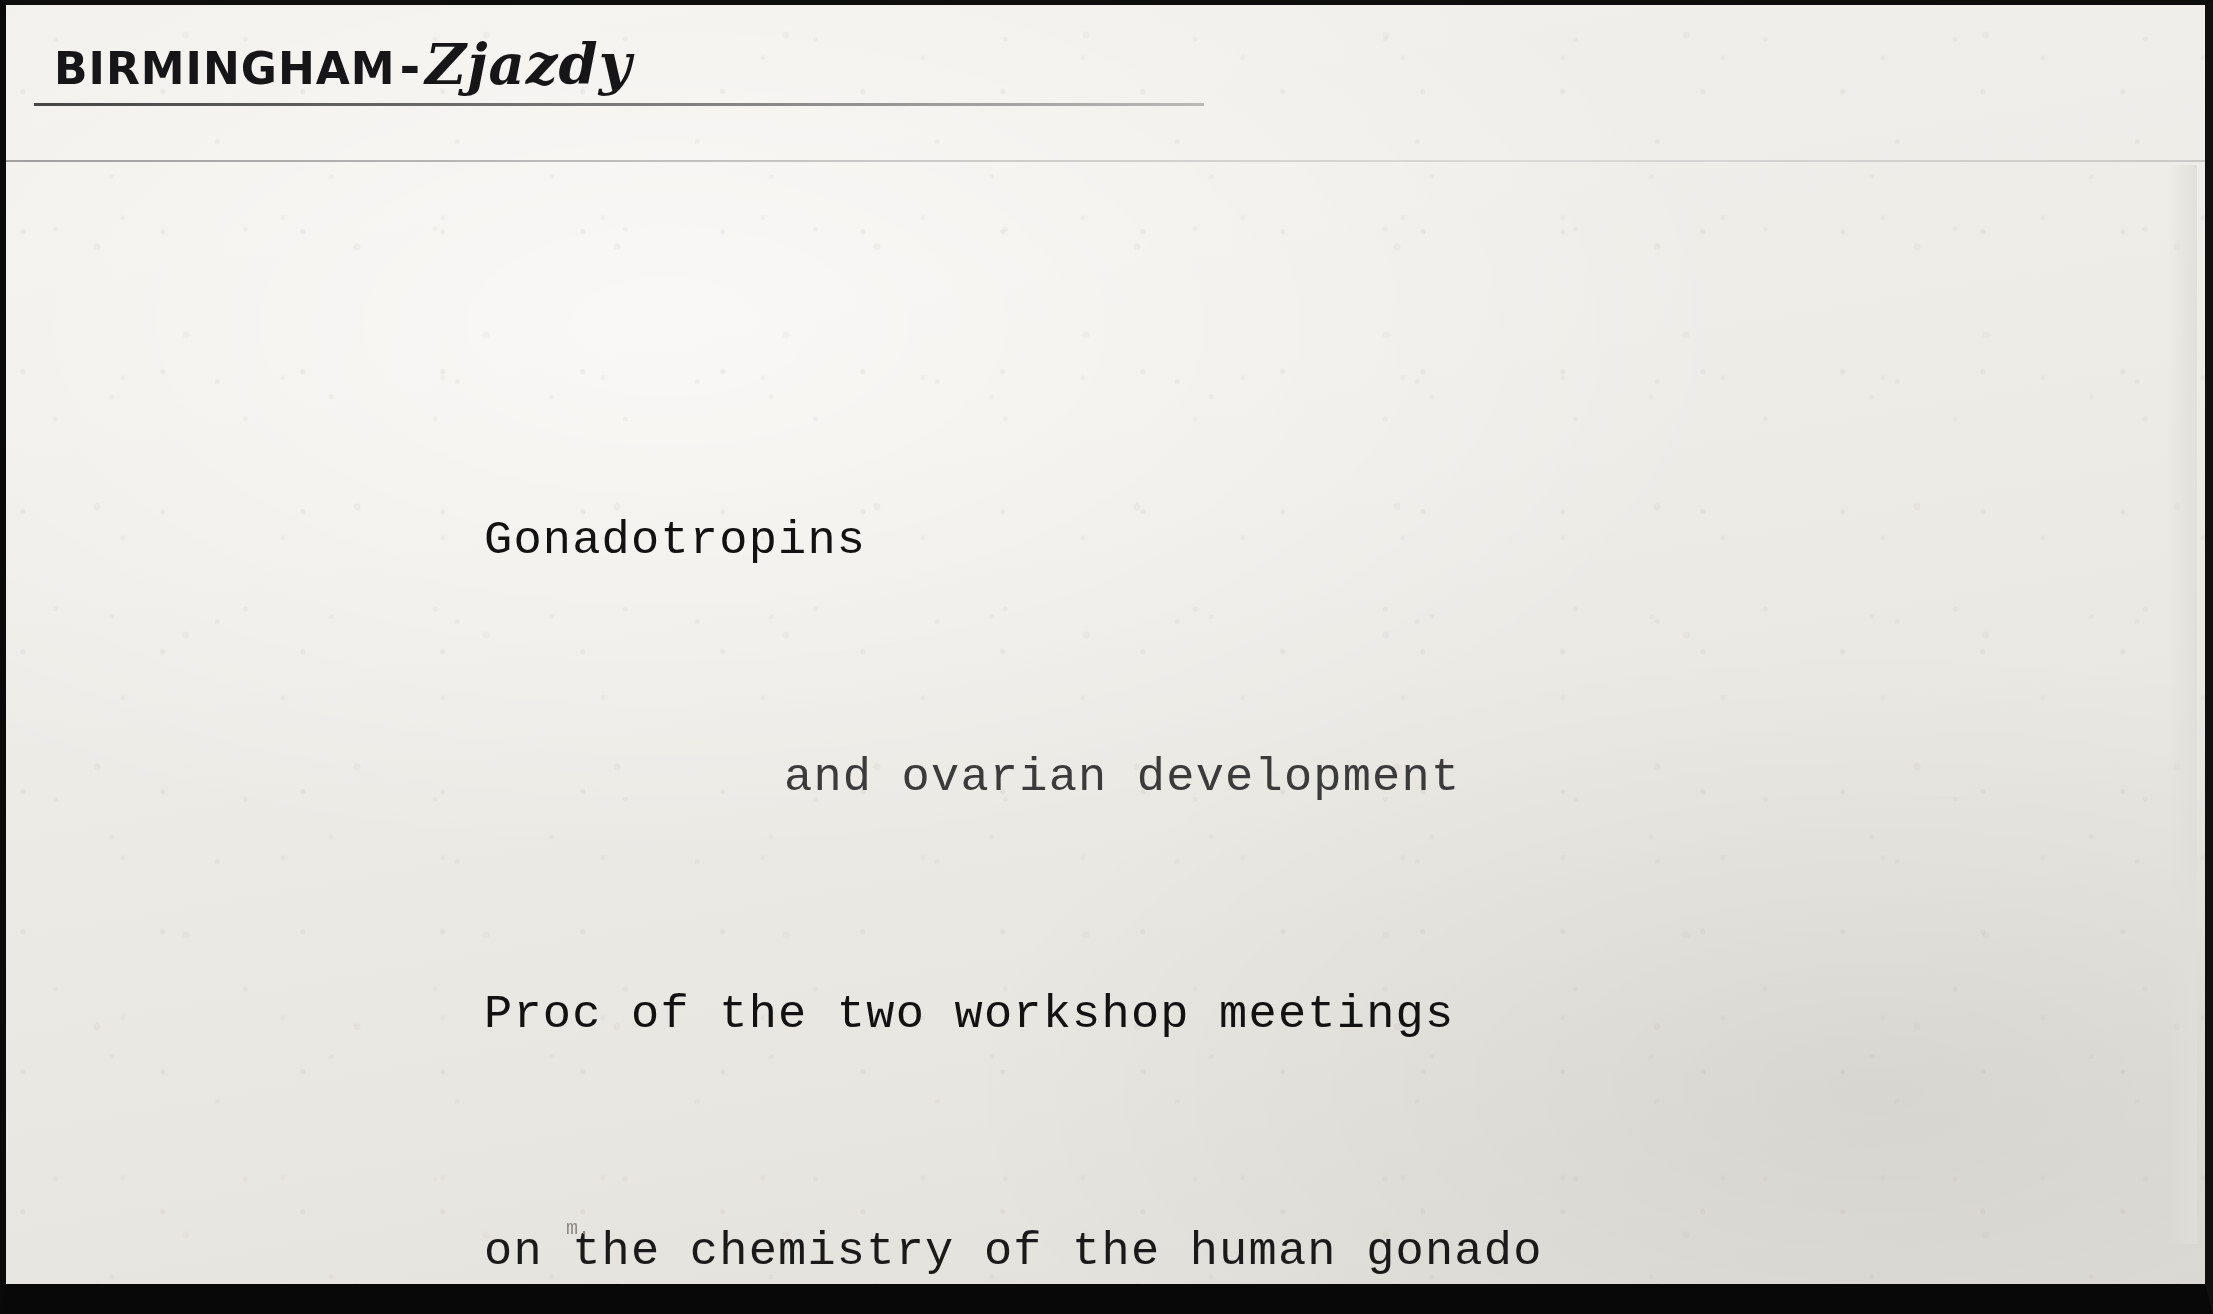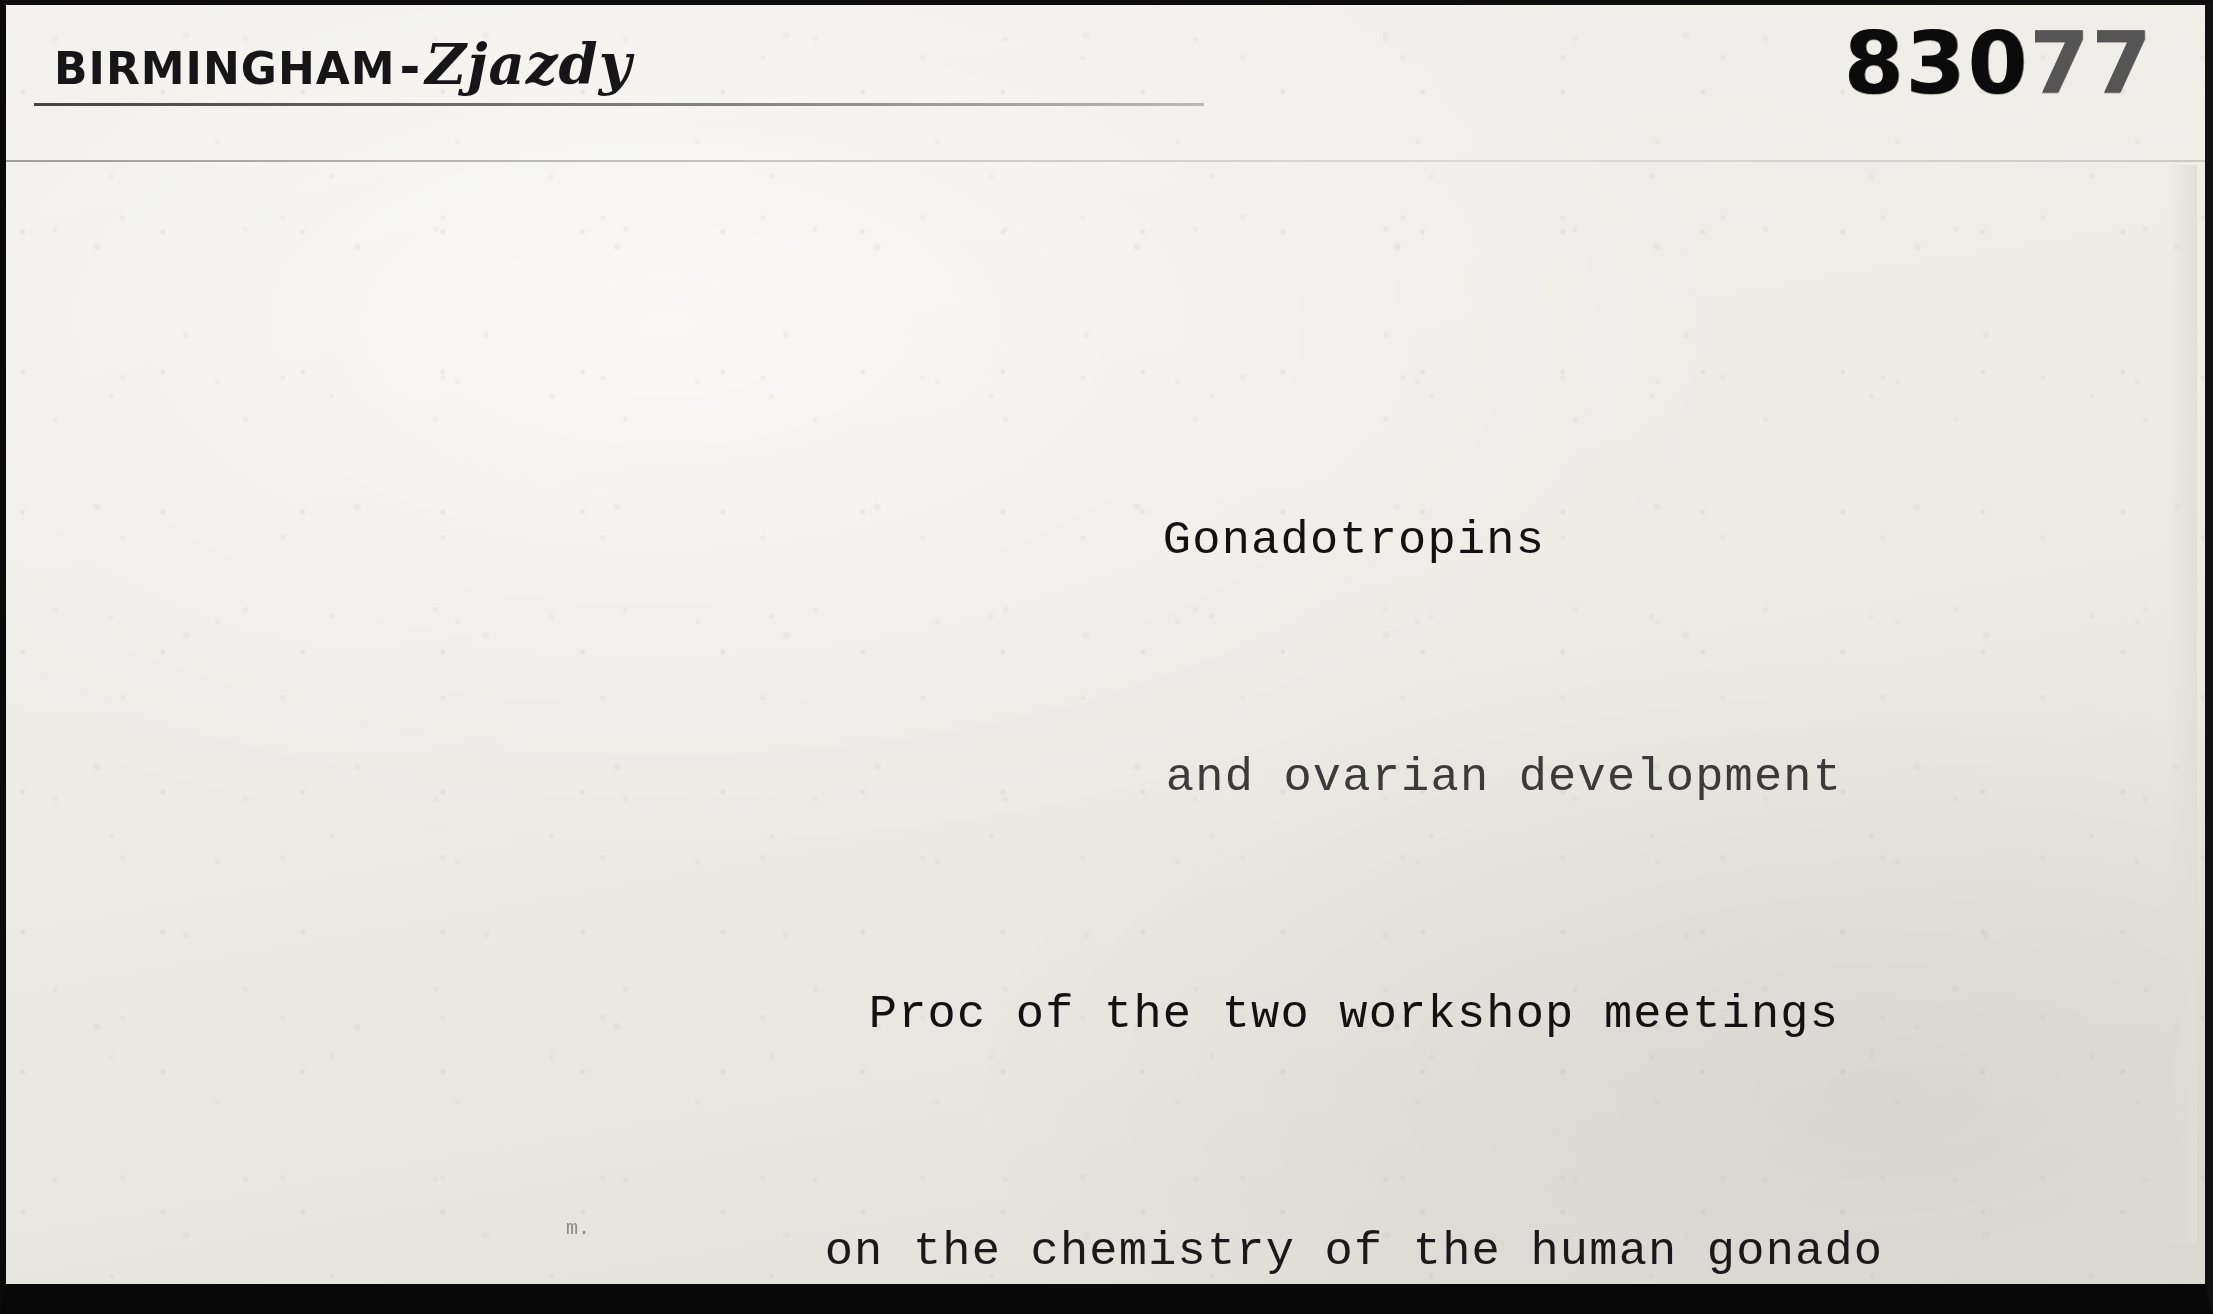--- a/index.html
+++ b/index.html
@@ -23,21 +23,20 @@
     background:
       radial-gradient(ellipse 70% 60% at 30% 25%, rgba(255,255,255,0.55), rgba(255,255,255,0) 70%),
       radial-gradient(ellipse 60% 50% at 85% 85%, rgba(0,0,0,0.06), rgba(0,0,0,0) 70%),
       linear-gradient(170deg, #efeeea 0%, #eceae5 40%, #e6e4de 75%, #dedcd6 100%);
     box-sizing: border-box;
     border-left: 6px solid #0c0c0c;
     border-right: 8px solid #121212;
     border-top: 5px solid #101010;
     border-bottom: 30px solid #0a0a0a;
     filter: contrast(1.02);
-    text-align: center;
   }
 
   
   #grain {
     position: absolute;
     inset: 0;
     pointer-events: none;
     background-image:
       radial-gradient(circle at 12% 62%, rgba(140,135,125,0.13) 0 2px, rgba(0,0,0,0) 3px),
       radial-gradient(circle at 26% 18%, rgba(150,145,135,0.10) 0 2px, rgba(0,0,0,0) 3px),
@@ -154,23 +153,20 @@
 
 <div id="card">
 
   <div id="grain"></div>
 
   <div id="heading">
     <span class="city">BIRMINGHAM</span><span class="dash">-</span><span class="word">Zjazdy</span>
   </div>
   <div id="rule-underline"></div>
 
-  <div id="number">
-    <span>830</span><span class="faint">77</span>
-  </div>
 
   <div id="rule"></div>
 
   <div id="body-text">
     <span class="line strong">Gonadotropins</span>
     <span class="line indent-big fade1">and ovarian development</span>
     <span class="line strong">Proc of the two workshop meetings</span>
     <span class="line">on the chemistry of the human gonado</span>
     
     

